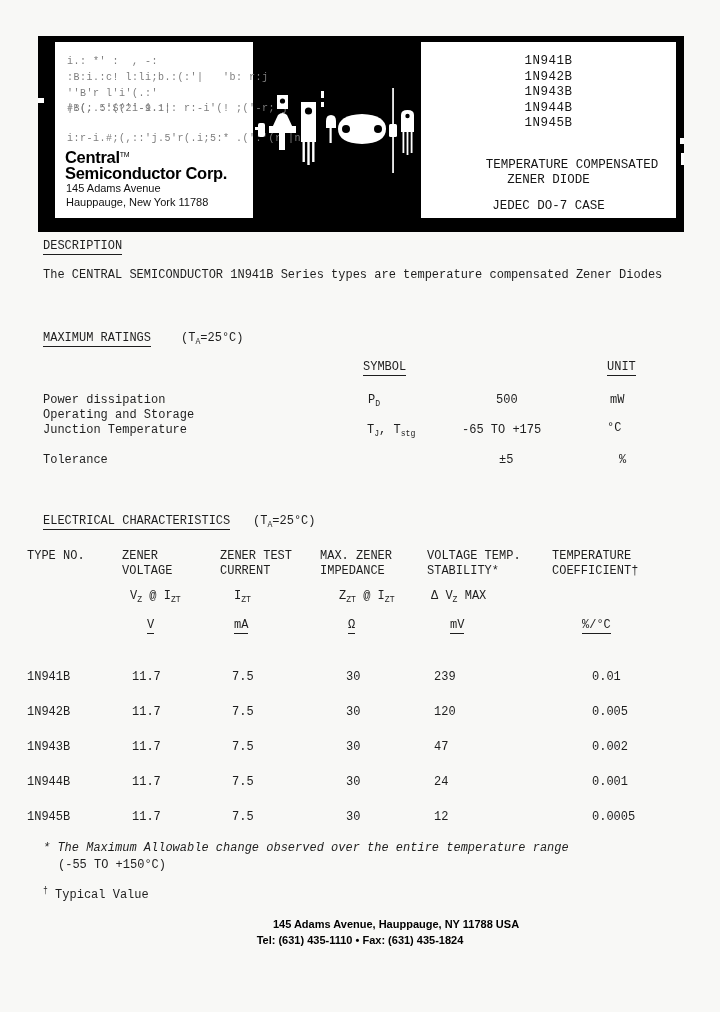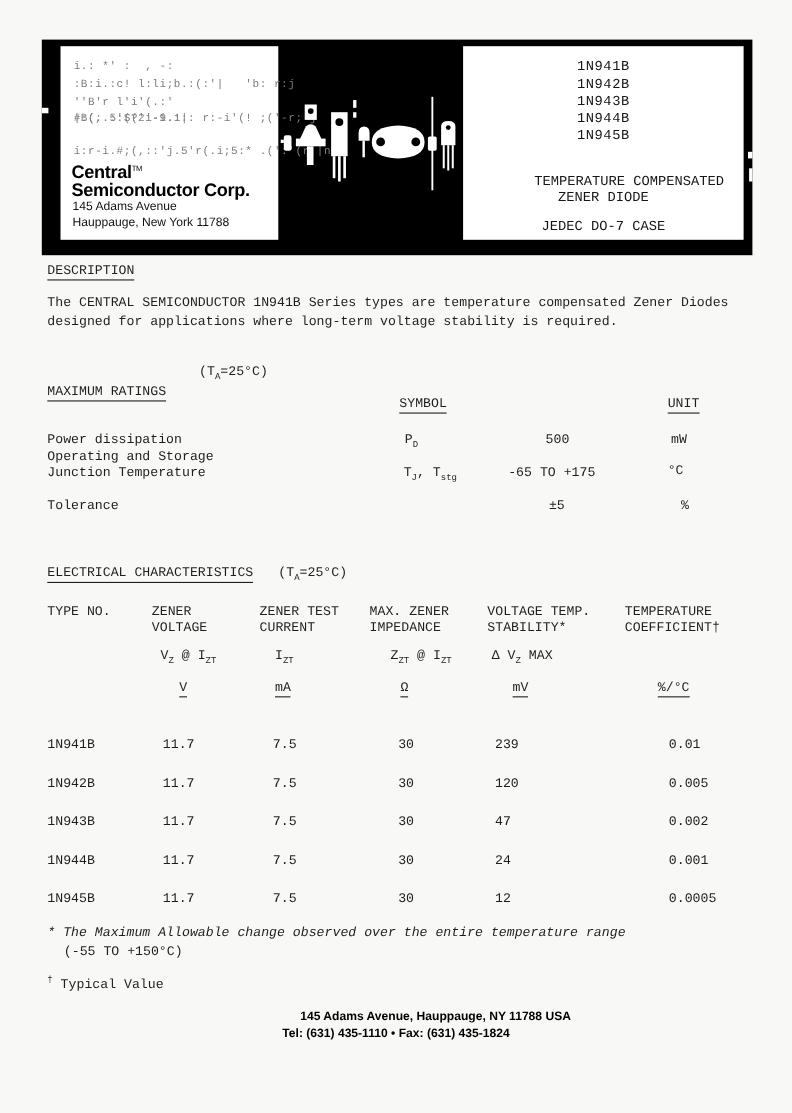--- a/index.html
+++ b/index.html
@@ -19,21 +19,21 @@
   .ghost{position:absolute;left:12px;font-size:10px;line-height:10px;color:#7d7d7d;
          letter-spacing:0.5px;white-space:pre;}
   .brand{position:absolute;left:10px;font-weight:700;font-size:16.5px;line-height:16px;
          letter-spacing:-0.3px;color:#000;}
   .addr{position:absolute;left:11px;font-size:11px;line-height:13px;font-weight:500;color:#111;}
   .title-box{left:421px;top:42px;width:255px;height:176px;background:#fff;text-align:center;
              font-size:12.5px;color:#161616;}
   .pn{line-height:15.6px;letter-spacing:0.5px;}
 
   
-  table.elec{position:absolute;left:38px;top:549px;width:646px;border-collapse:collapse;table-layout:fixed;}
+  table.elec{position:absolute;left:22px;top:549px;width:646px;border-collapse:collapse;table-layout:fixed;}
   table.elec td{vertical-align:top;font-size:12px;line-height:15px;padding:0;}
   tr.hrow td{white-space:pre-line;height:40px;}
   tr.srow td{height:29px;}
   tr.urow td{height:48px;}
   tr.drow td{height:31px;padding-top:4px;}
   
   tr.hrow .c1{padding-left:5px;}  tr.hrow .c2{padding-left:0;}   tr.hrow .c3{padding-left:1px;}
   tr.hrow .c4{padding-left:1px;}  tr.hrow .c5{padding-left:3px;} tr.hrow .c6{padding-left:3px;}
   tr.srow .c2{padding-left:8px;}  tr.srow .c3{padding-left:15px;}
   tr.srow .c4{padding-left:20px;} tr.srow .c5{padding-left:7px;}
@@ -113,23 +113,22 @@
       <div class="pn">1N944B</div>
       <div class="pn">1N945B</div>
     </div>
     <div class="abs" style="left:0;width:302px;top:116px;">TEMPERATURE COMPENSATED</div>
     <div class="abs" style="left:0;width:255px;top:131px;">ZENER DIODE</div>
     <div class="abs" style="left:0;width:255px;top:157px;">JEDEC DO-7 CASE</div>
   </div>
 
   <div class="abs mono12" style="left:43px;top:239px;"><span class="u">DESCRIPTION</span></div>
   <div class="abs mono12" style="left:43px;top:268px;">The CENTRAL SEMICONDUCTOR 1N941B Series types are temperature compensated Zener Diodes</div>
-  <div class="abs mono12" style="left:43px;top:285px;">designed for applications where long-term voltage stability is required.</div>
-
-  <div class="abs mono12" style="left:43px;top:349px;"><span class="u">MAXIMUM RATINGS</span></div>
+
+  <div class="abs mono12" style="left:43px;top:331px;"><span class="u">MAXIMUM RATINGS</span></div>
   <div class="abs mono12" style="left:181px;top:331px;">(T<sub>A</sub>=25°C)</div>
 
   <div class="abs mono12" style="left:363px;top:360px;"><span class="u">SYMBOL</span></div>
   <div class="abs mono12" style="left:607px;top:360px;"><span class="u">UNIT</span></div>
 
   <div class="abs mono12" style="left:43px;top:393px;">Power dissipation</div>
   <div class="abs mono12" style="left:368px;top:393px;">P<sub>D</sub></div>
   <div class="abs mono12" style="left:496px;top:393px;">500</div>
   <div class="abs mono12" style="left:610px;top:393px;">mW</div>
 

